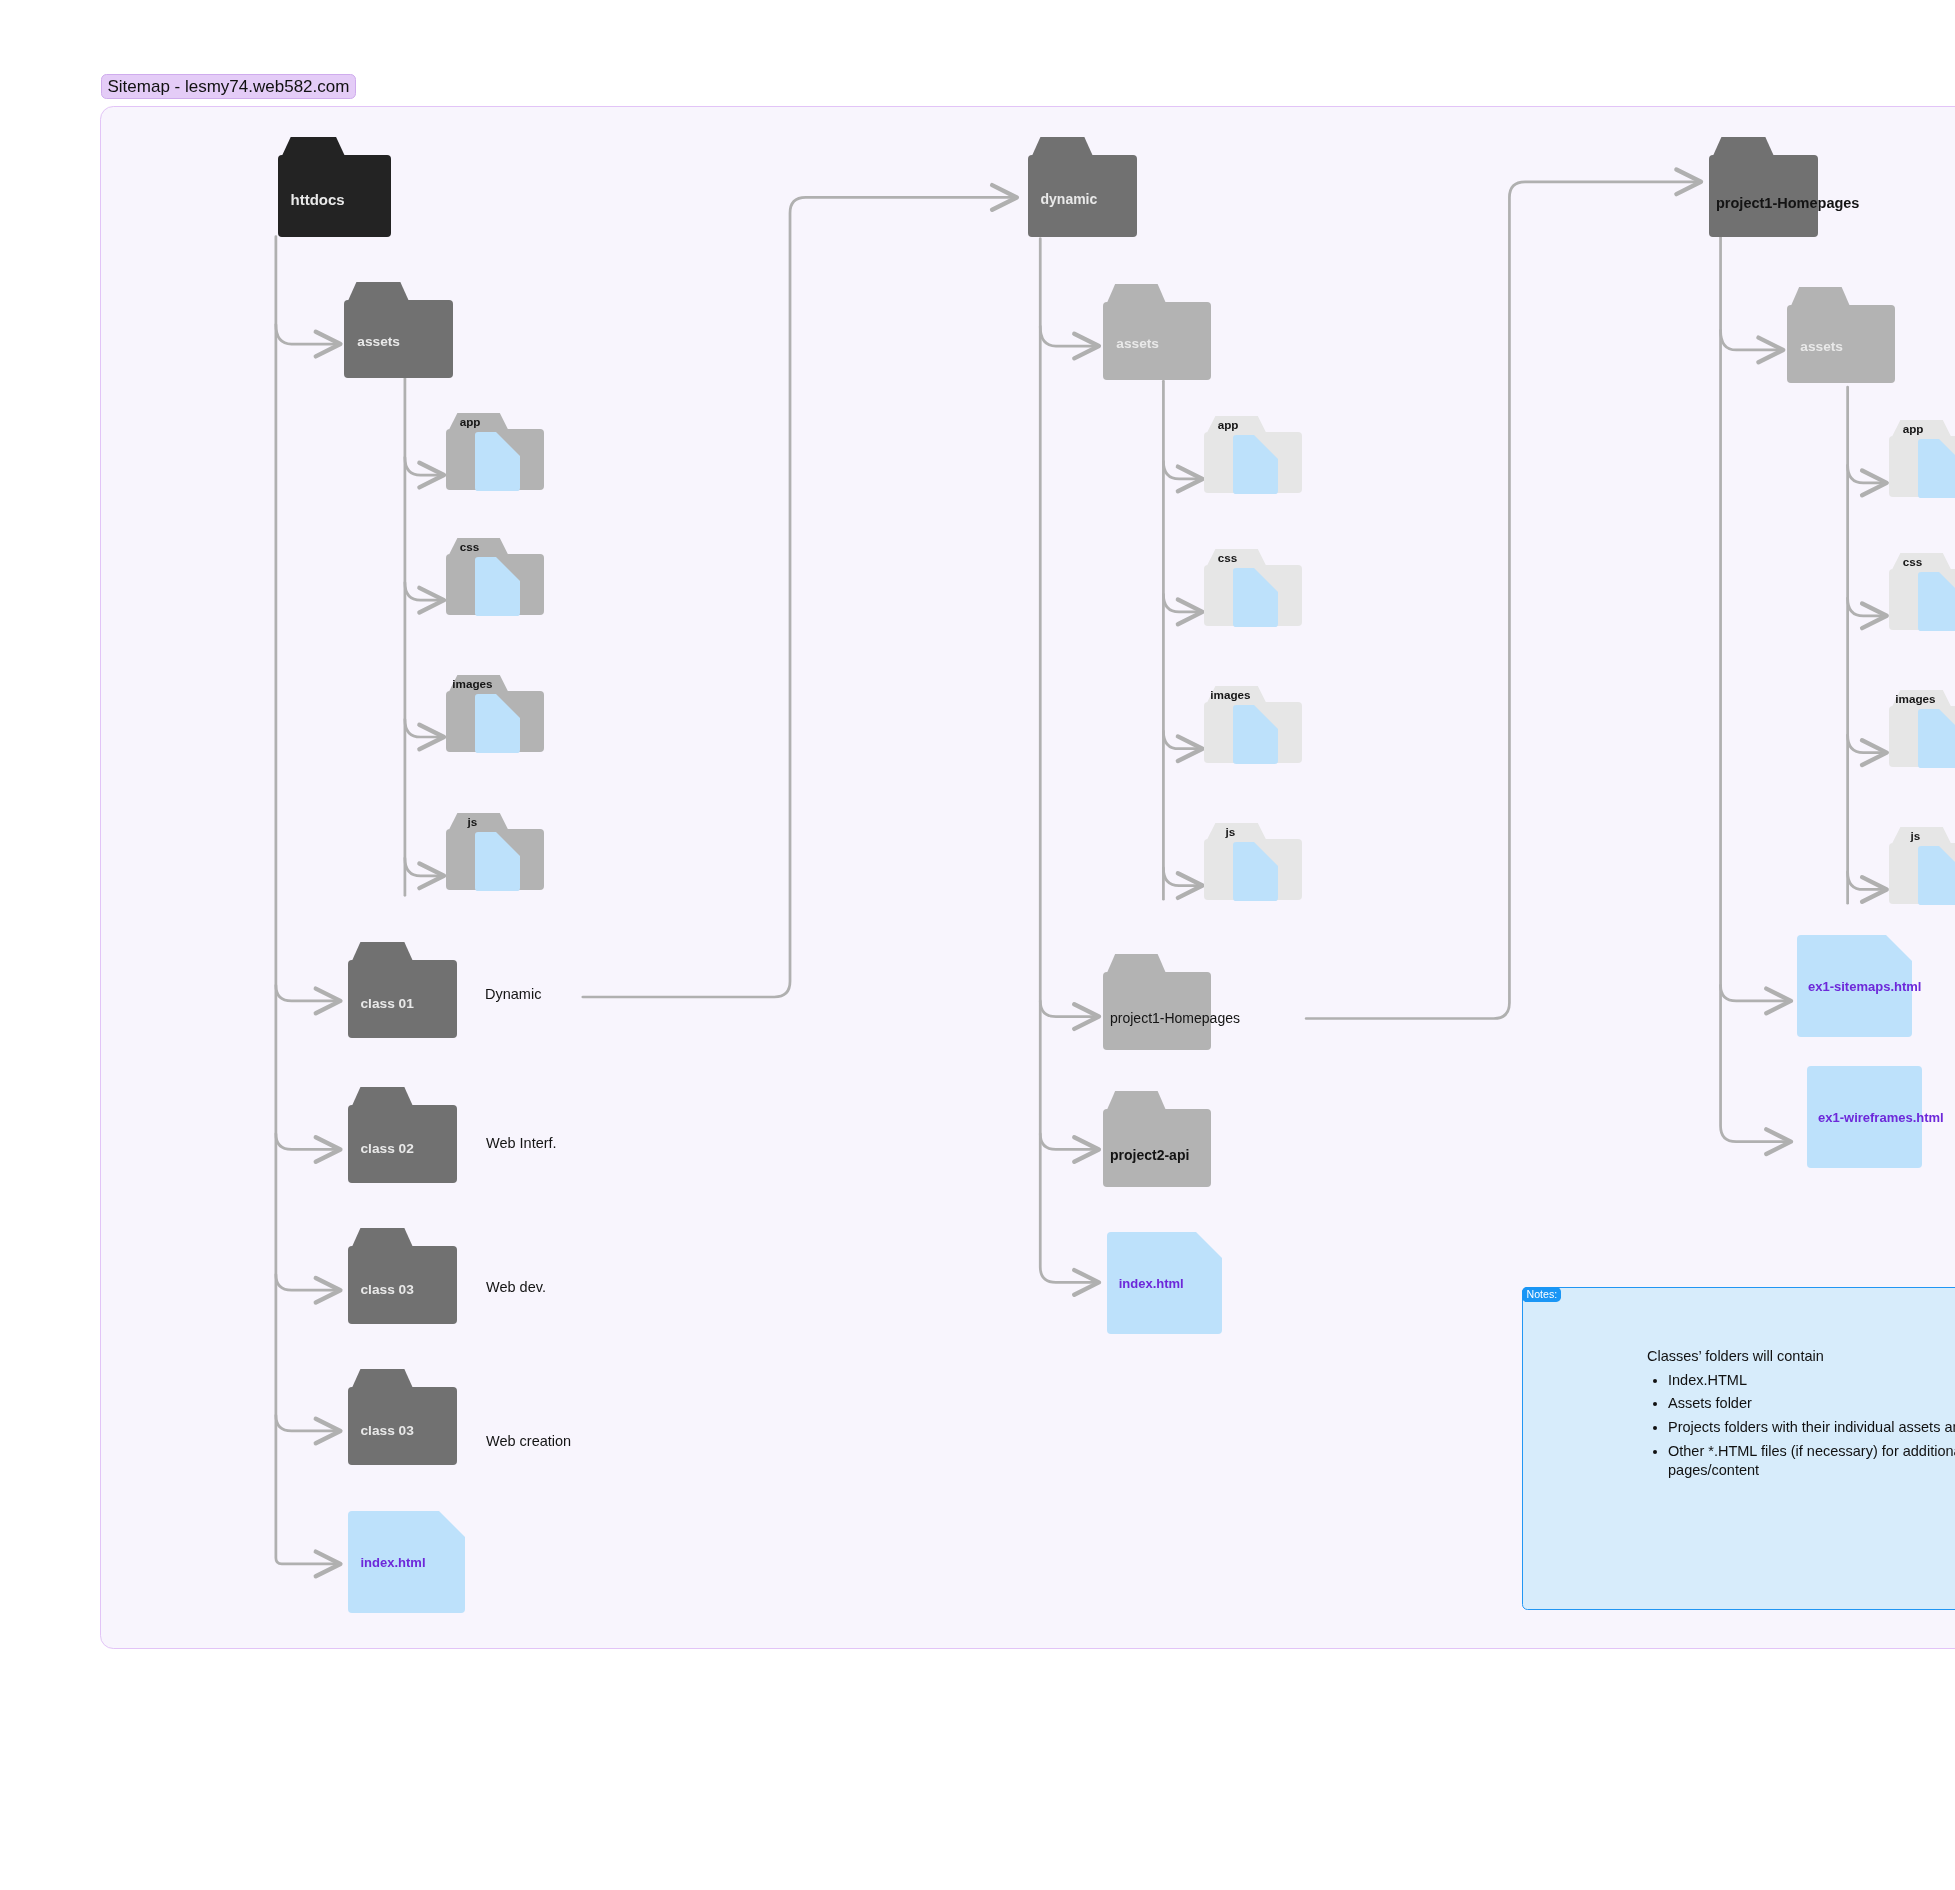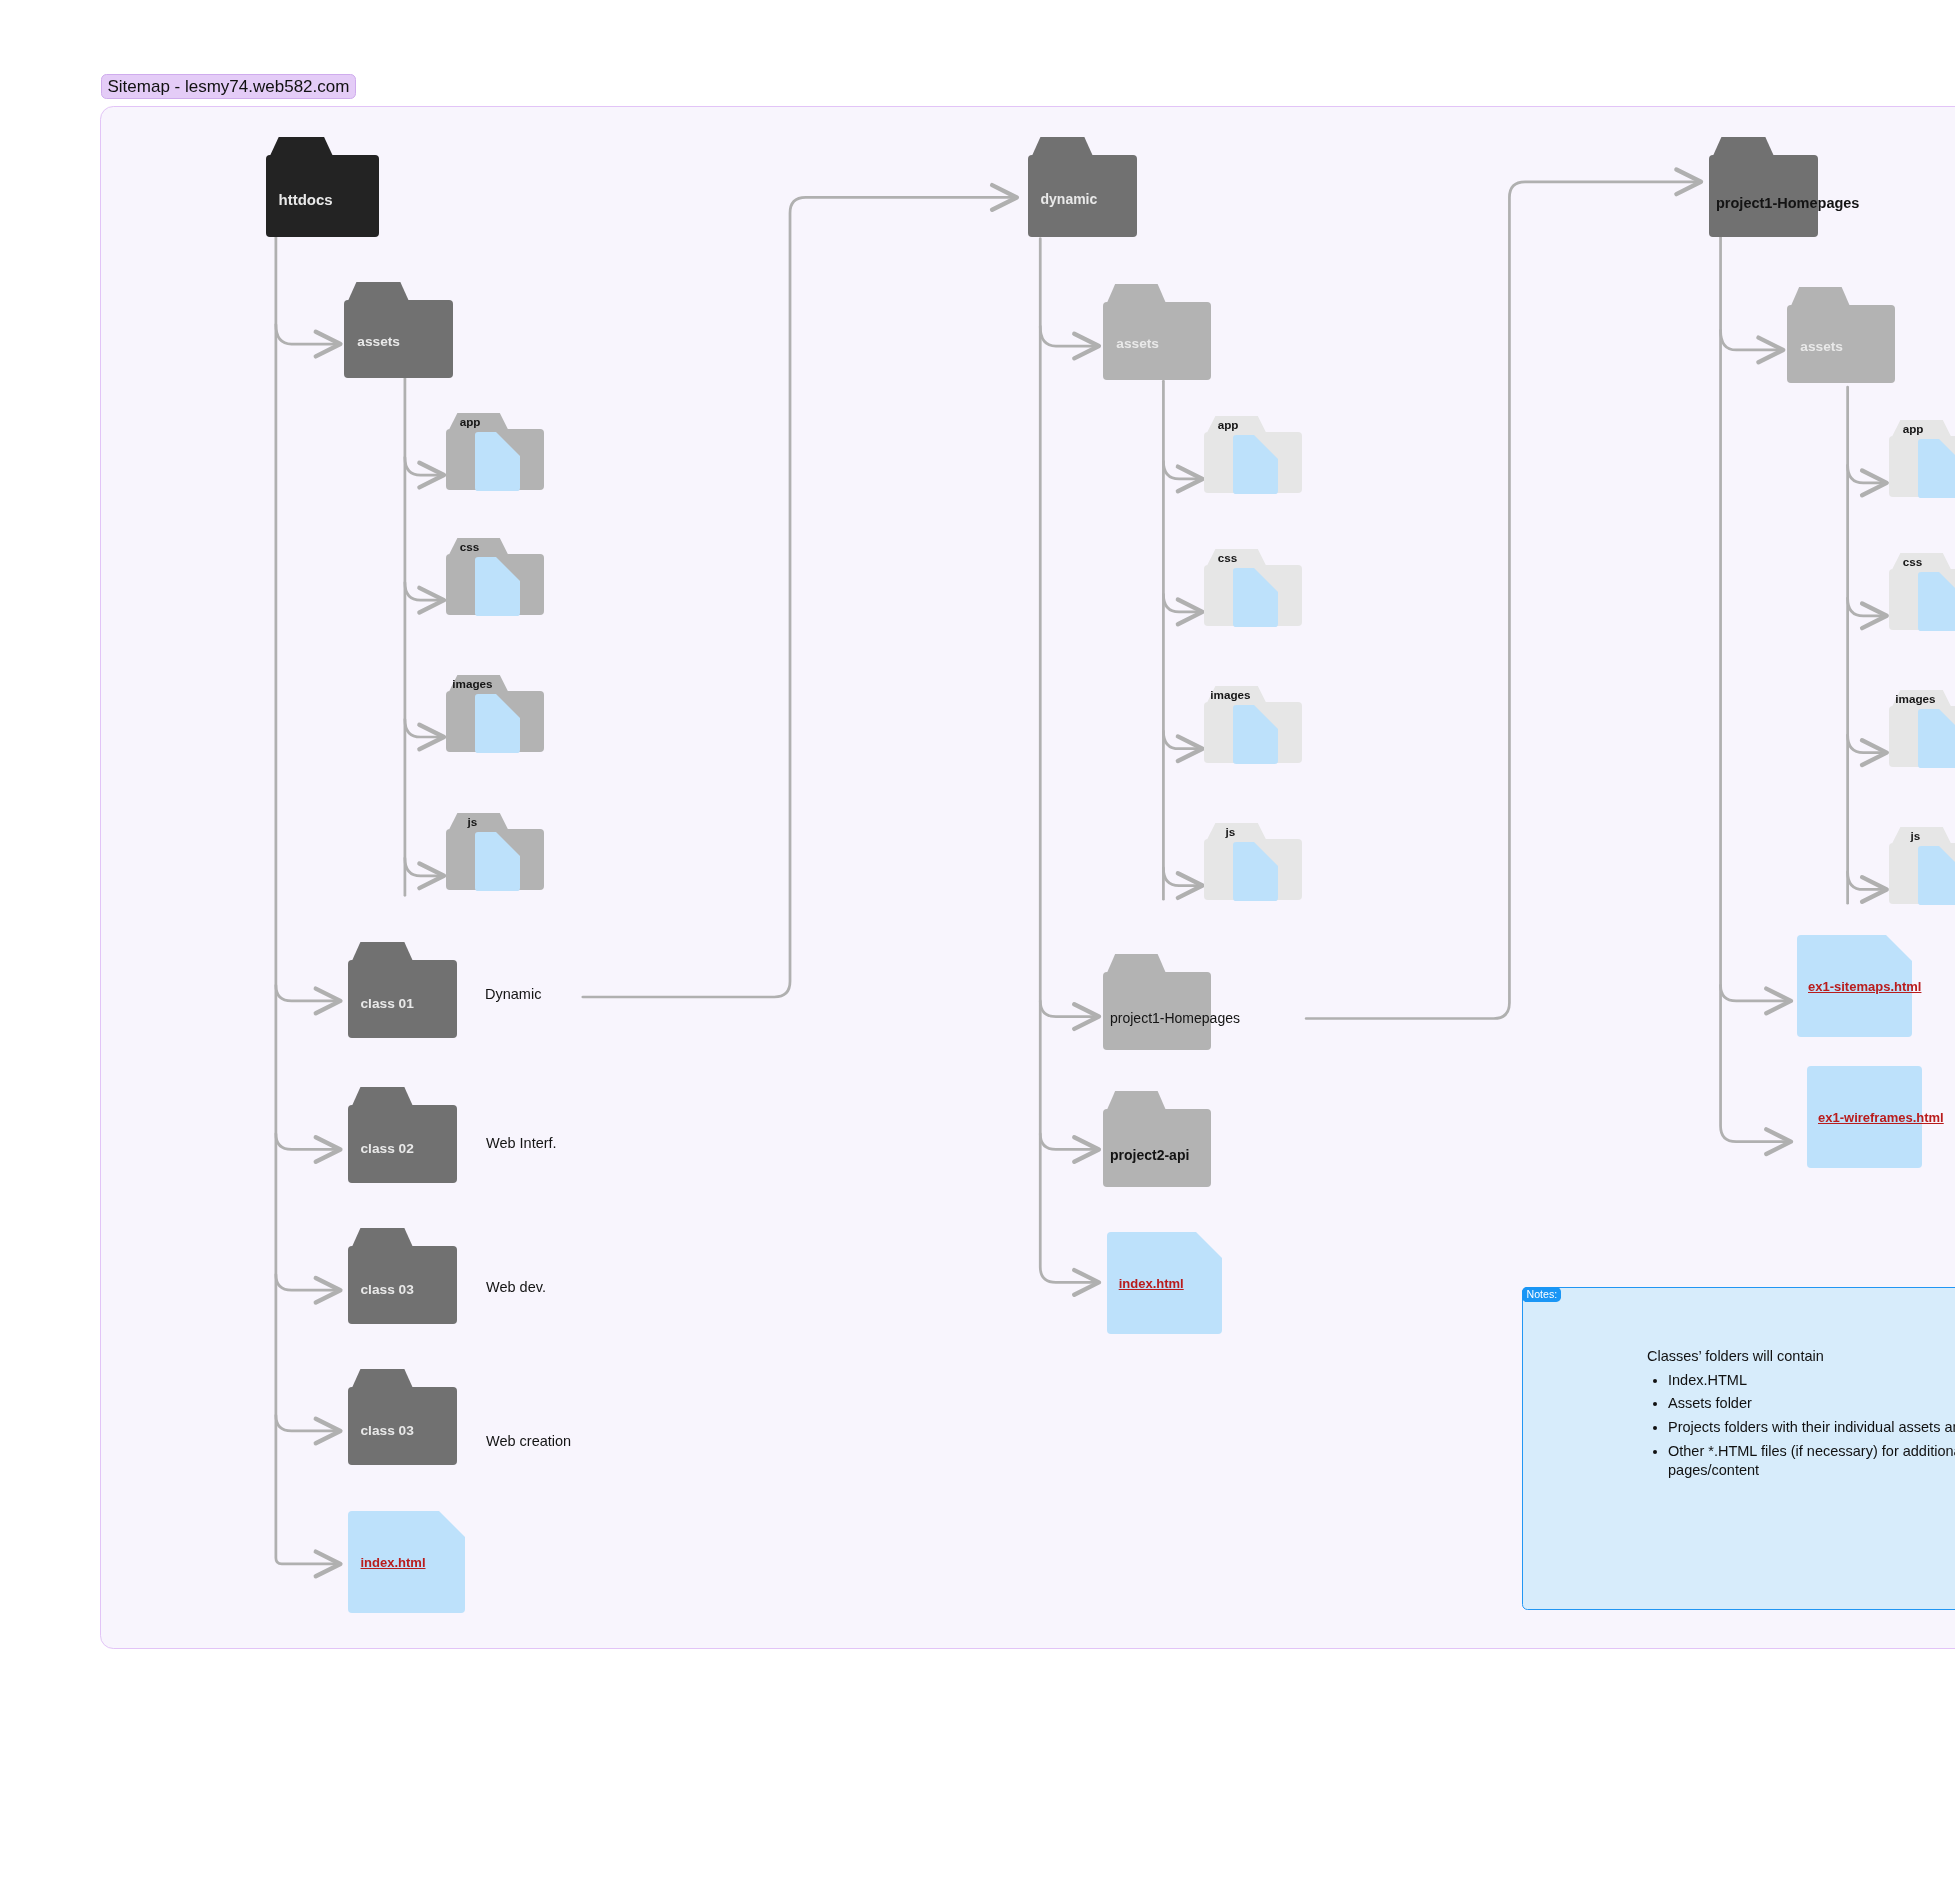--- a/index.html
+++ b/index.html
@@ -44,21 +44,21 @@
   
   .file{position:absolute;}
   .file .doc{
     position:absolute;left:0;top:0;background:#bde1fb;border-radius:3.9px;
   }
   .file .corner{
     position:absolute;right:0;top:0;
     border-style:solid;border-color:transparent;
   }
   .file .fname{
-    position:absolute;font-weight:bold;color:#b91c1c;white-space:nowrap;line-height:1;z-index:5;text-decoration:underline;
+    position:absolute;font-weight:bold;color:#6d28d9;white-space:nowrap;line-height:1;z-index:5;
   }
 
   
   .note-lbl{position:absolute;color:#141414;white-space:nowrap;line-height:1;}
 
   
   .notes{
     position:absolute;left:1522px;top:1287px;width:544px;height:321px;
     background:#d7ecfb;border:1.2px solid #2196f3;border-radius:5.5px;
   }
@@ -124,21 +124,21 @@
       <path d="M4400,2520 Q4400,2560 4440,2560 L4580,2560" marker-end="url(#ah)"></path>
 
       <path d="M4725,990 L4725,2310"></path>
       <path d="M4725,1190 Q4725,1235 4765,1235 L4825,1235" marker-end="url(#ah)"></path>
       <path d="M4725,1530 Q4725,1575 4765,1575 L4825,1575" marker-end="url(#ah)"></path>
       <path d="M4725,1880 Q4725,1925 4765,1925 L4825,1925" marker-end="url(#ah)"></path>
       <path d="M4725,2230 Q4725,2275 4765,2275 L4825,2275" marker-end="url(#ah)"></path>
     </g>
   </svg>
 
-  <div class="folder" style="left:266px;top:137px;width:129px;height:100px;">
+  <div class="folder" style="left:278px;top:137px;width:129px;height:100px;">
     <div class="tab" style="left:3.9px;width:63px;background:#232323;"></div>
     <div class="body" style="top:17.6px;width:113px;height:82px;background:#232323;"></div>
     <div class="lbl" style="left:12.5px;top:55px;font-size:15px;color:#e9e9e9;">httdocs</div>
   </div>
 
   <div class="folder" style="left:344px;top:282px;width:109px;height:96px;">
     <div class="tab" style="left:3.9px;width:61px;background:#717171;"></div>
     <div class="body" style="top:17.6px;width:109px;height:78px;background:#717171;"></div>
     <div class="lbl" style="left:13.3px;top:53px;font-size:13.7px;color:#e9e9e9;">assets</div>
   </div>

